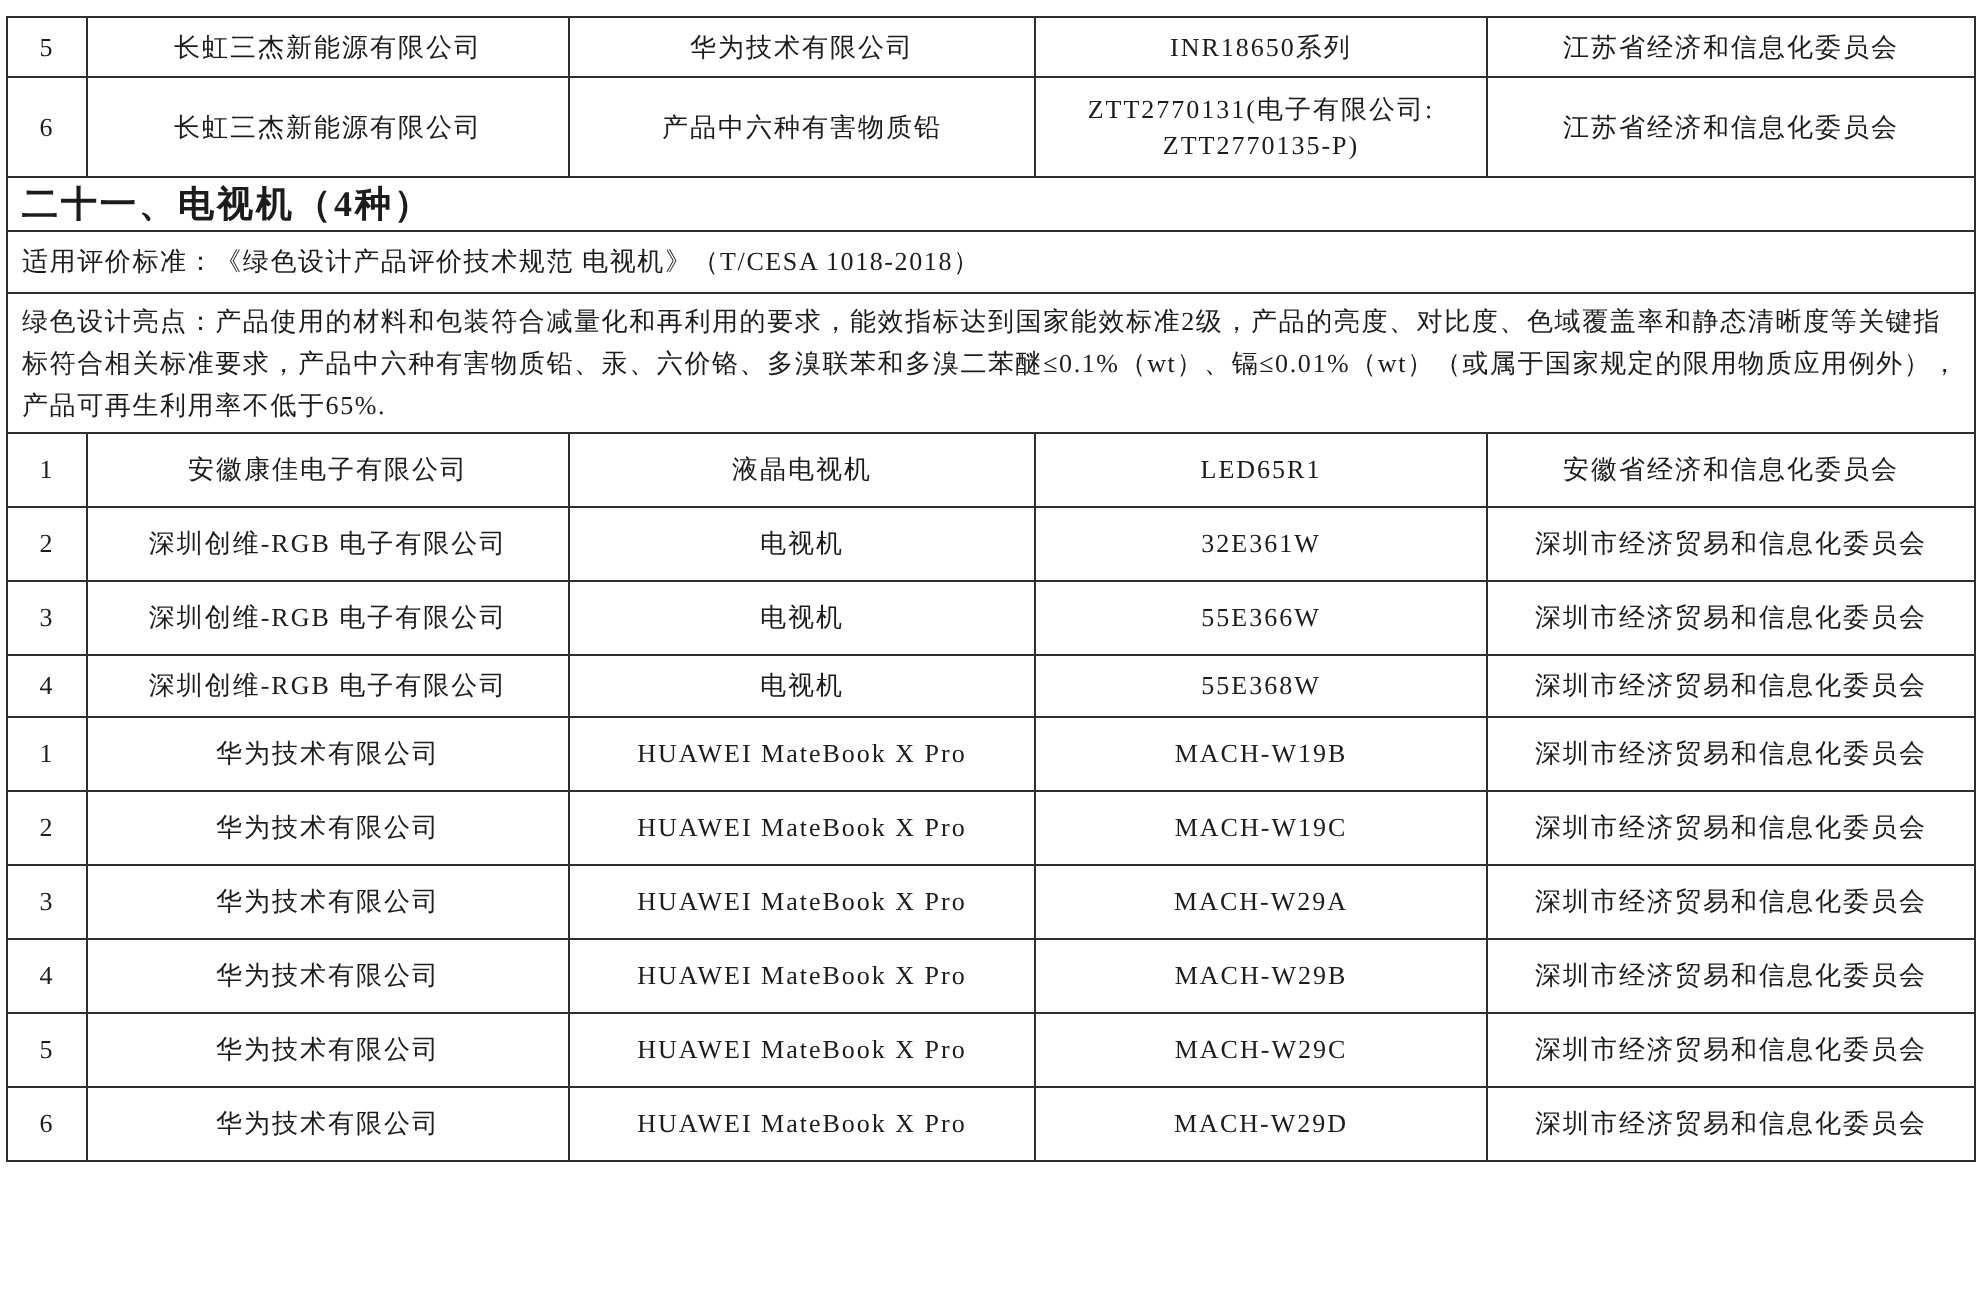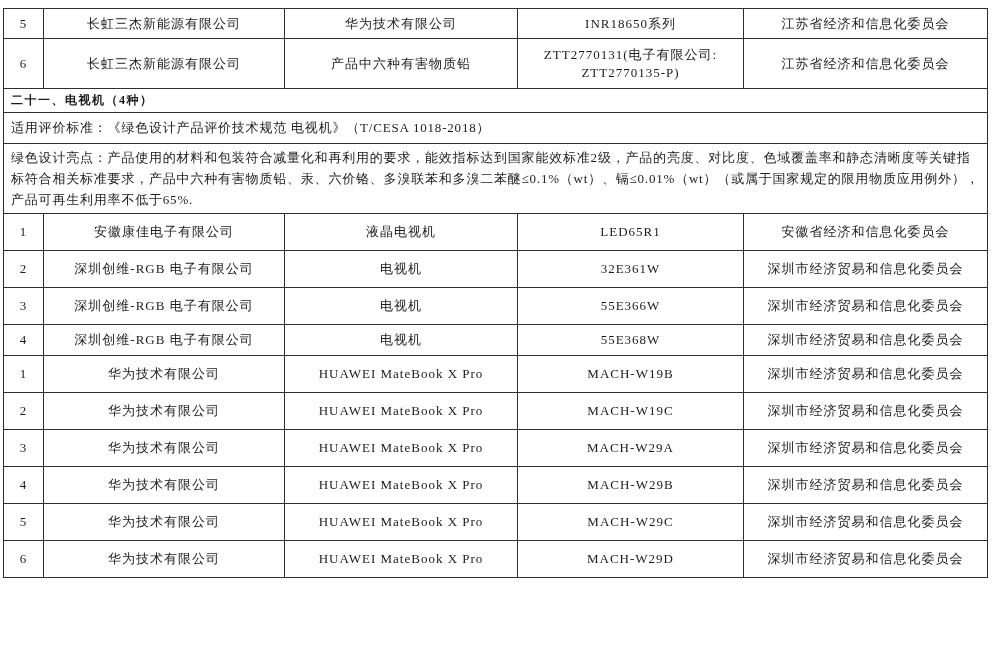--- a/index.html
+++ b/index.html
@@ -42,21 +42,21 @@
   tr.r-sec22{ height: 32px; }
 
   tr.r-head td {
     font-weight: bold;
     font-size: 13.5px;
     border-bottom: 2px solid #2e2e2e;
   }
   td.section-cell {
     text-align: left;
     font-weight: bold;
-    font-size: 12px;
+    font-size: 18px;
     padding-left: 7px;
     letter-spacing: 1.5px;
   }
   td.info-cell {
     text-align: left;
     padding: 3px 7px;
     letter-spacing: 0.8px;
     margin-top: 33px;
   }
   .para {

